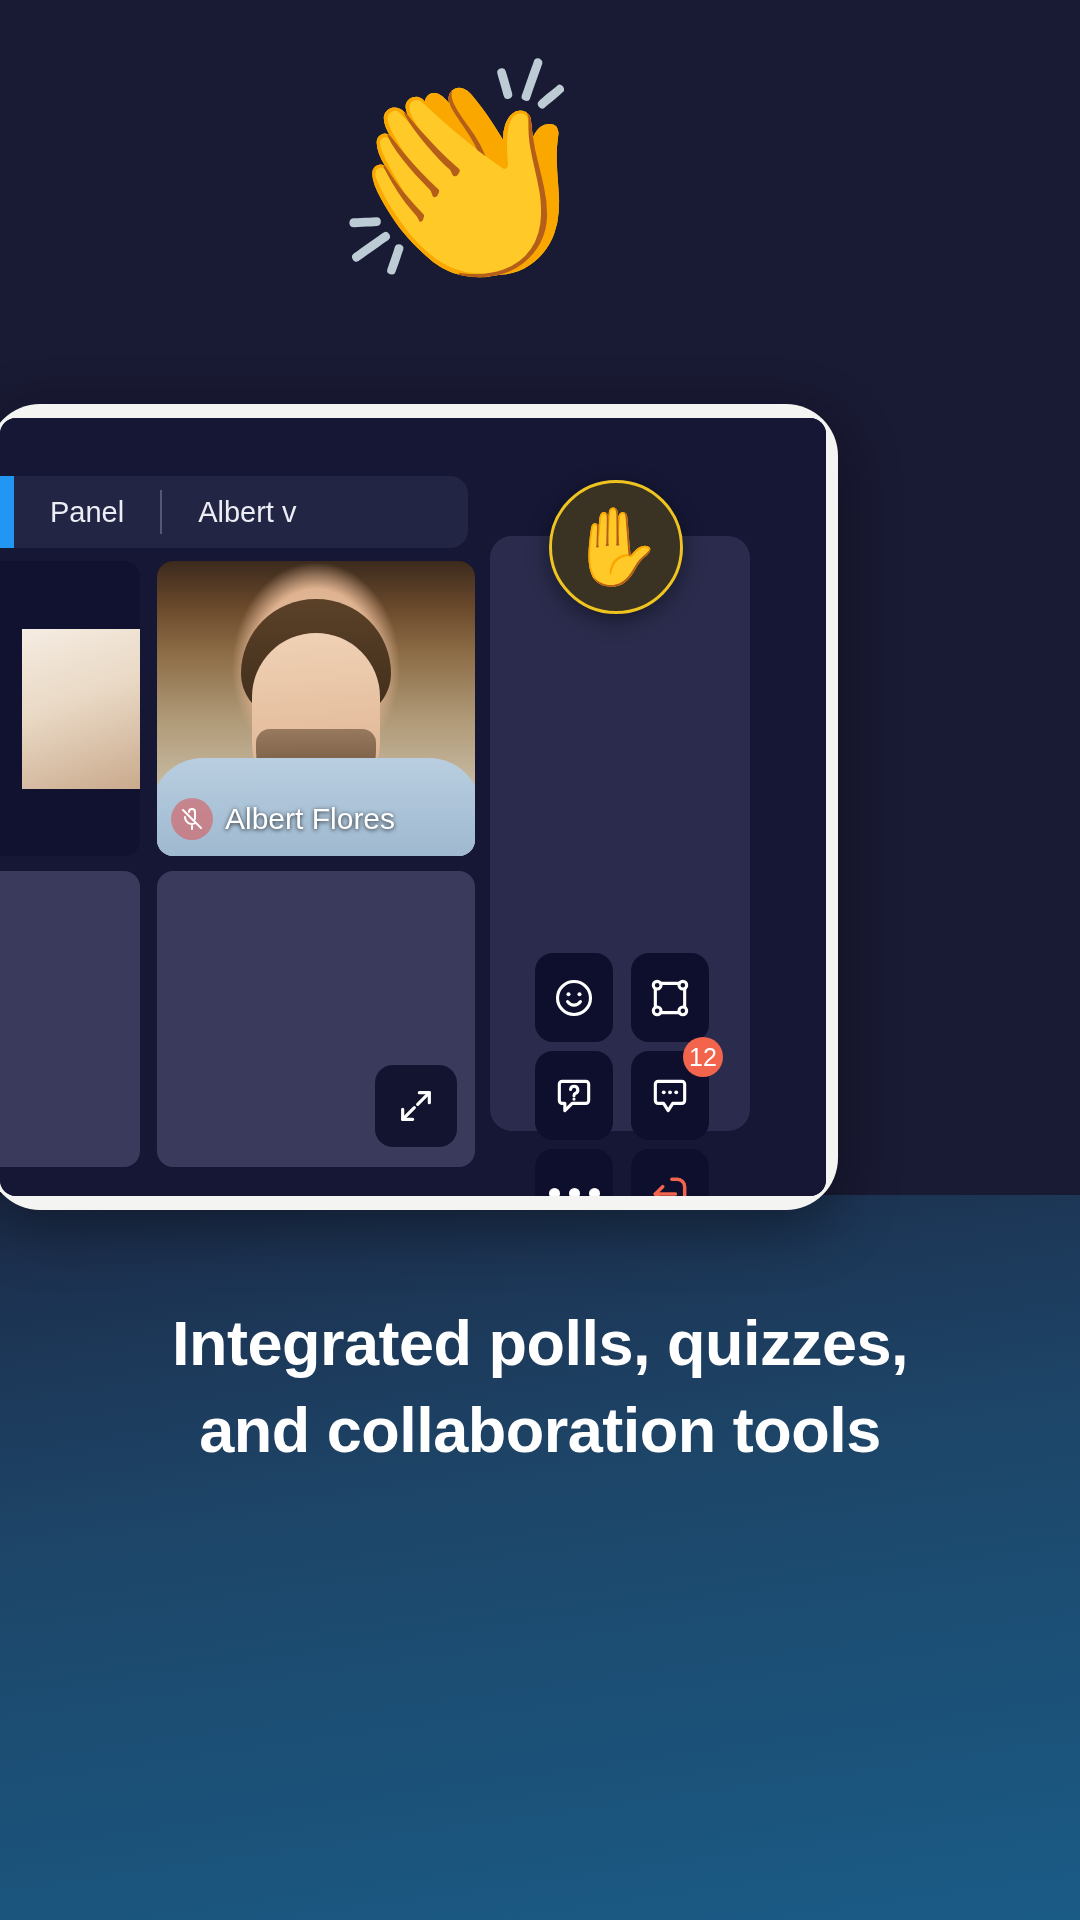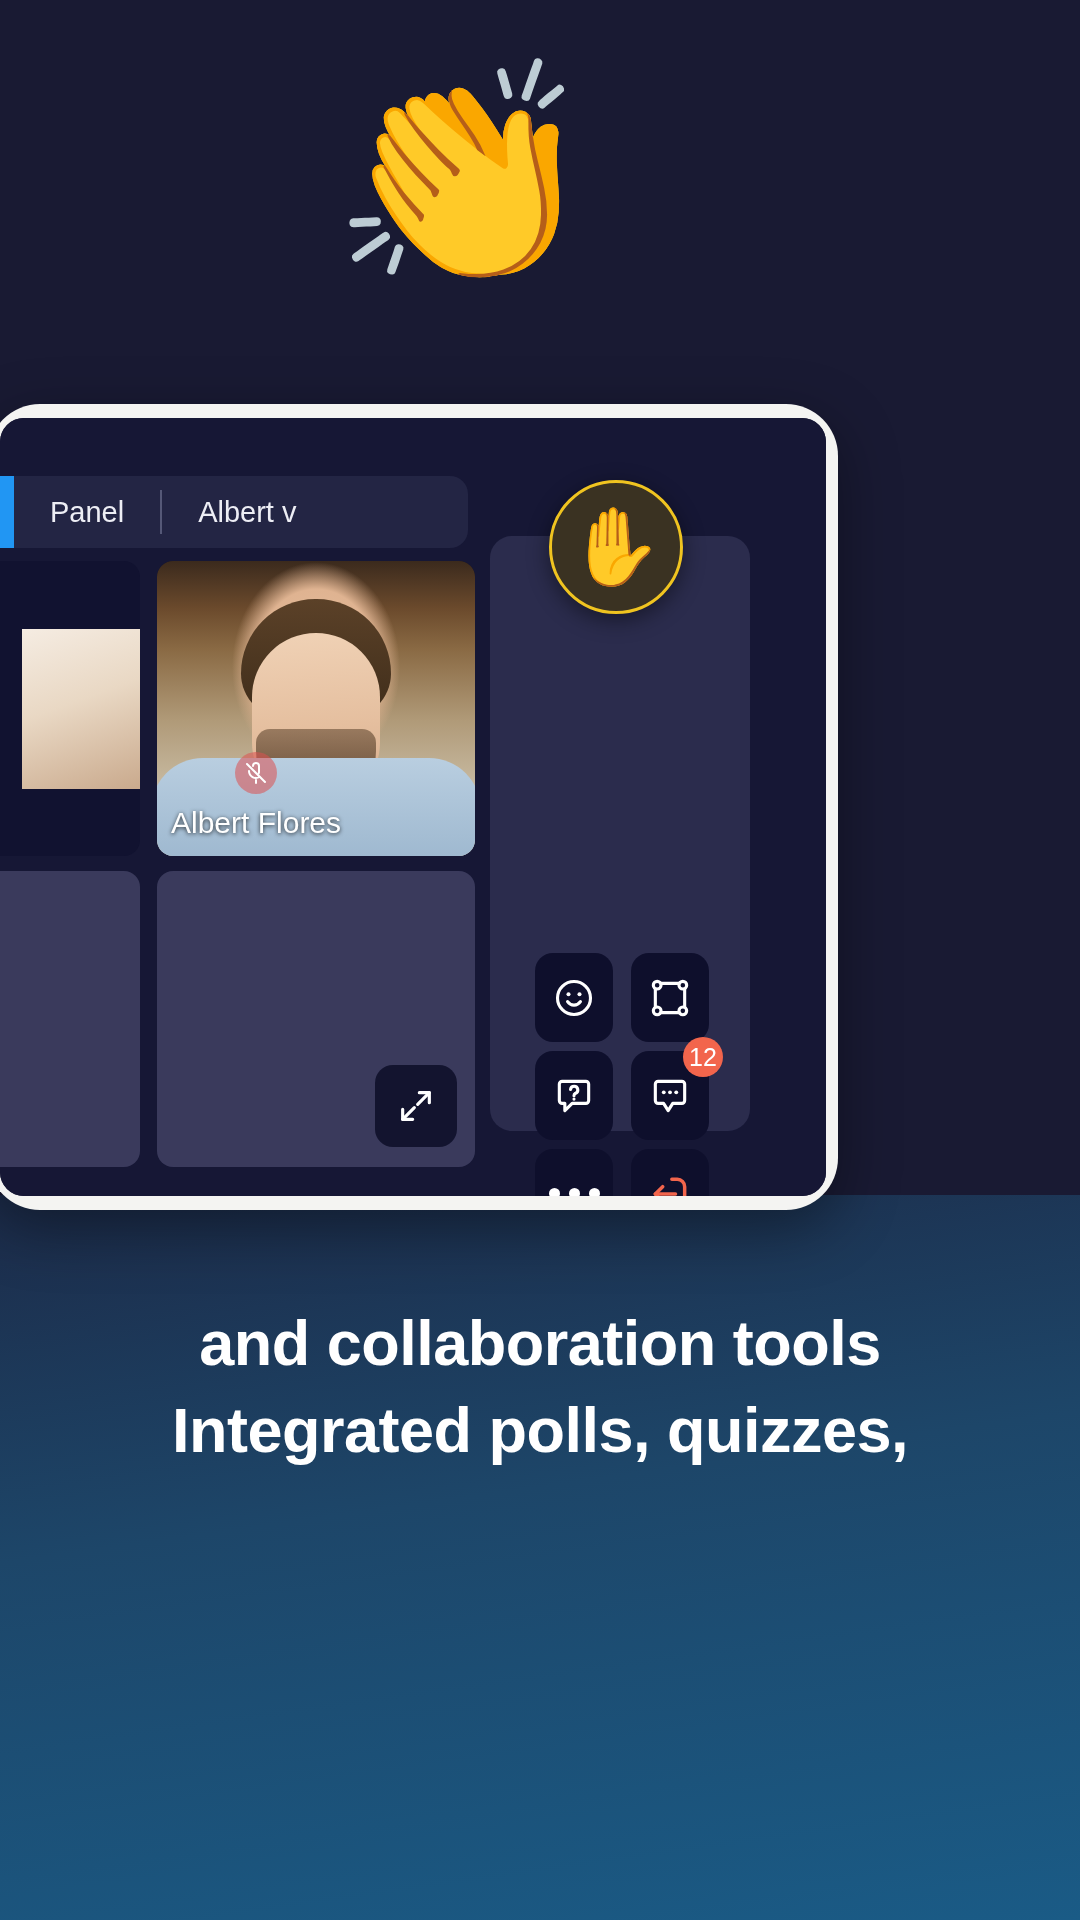--- a/index.html
+++ b/index.html
@@ -50,21 +50,21 @@
     width:850px; height:806px;
     background:#f4f4f2;
     border-radius:52px;
     box-shadow:0 18px 60px rgba(0,0,0,.38);
   }
   .device-screen {
     position:absolute;
     left:12px; top:14px;
     width:826px; height:778px;
     background:#161735;
-    border-radius:24px;
+    border-radius:16px;
     overflow:hidden;
   }
 
   
   .app {
     position:absolute; inset:0;
     background:#161735;
   }
 
   
@@ -157,21 +157,21 @@
   }
   .shirt-b {
     position:absolute; left:50%; bottom:0;
     transform:translateX(-50%);
     width:330px; height:98px;
     border-radius:52px 52px 0 0;
     background:linear-gradient(180deg,#b9cee0 0%,#9fb9d0 100%);
   }
   .namebar-b {
     position:absolute; left:14px; bottom:16px;
-    display:flex; align-items:center; gap:12px;flex-direction:column;
+    display:flex; align-items:center; gap:12px;
   }
   .mic-off-chip {
     width:42px; height:42px; border-radius:50%;
     background:rgba(220,80,80,.55);
     display:flex; align-items:center; justify-content:center;
   }
   .name-b {
     color:#ffffff; font-size:30px;
     text-shadow:0 1px 4px rgba(0,0,0,.8);
   }
@@ -375,15 +375,15 @@
             <path d="M8 8l-4 4 4 4"></path>
           </svg>
         </div>
       </div>
 
     </div>
   </div>
 </div>
 
 <div class="headline">
+  <div>Integrated polls, quizzes,</div>
   <div>and collaboration tools</div>
-  <div>Integrated polls, quizzes,</div>
 </div>
 
 </body></html>

